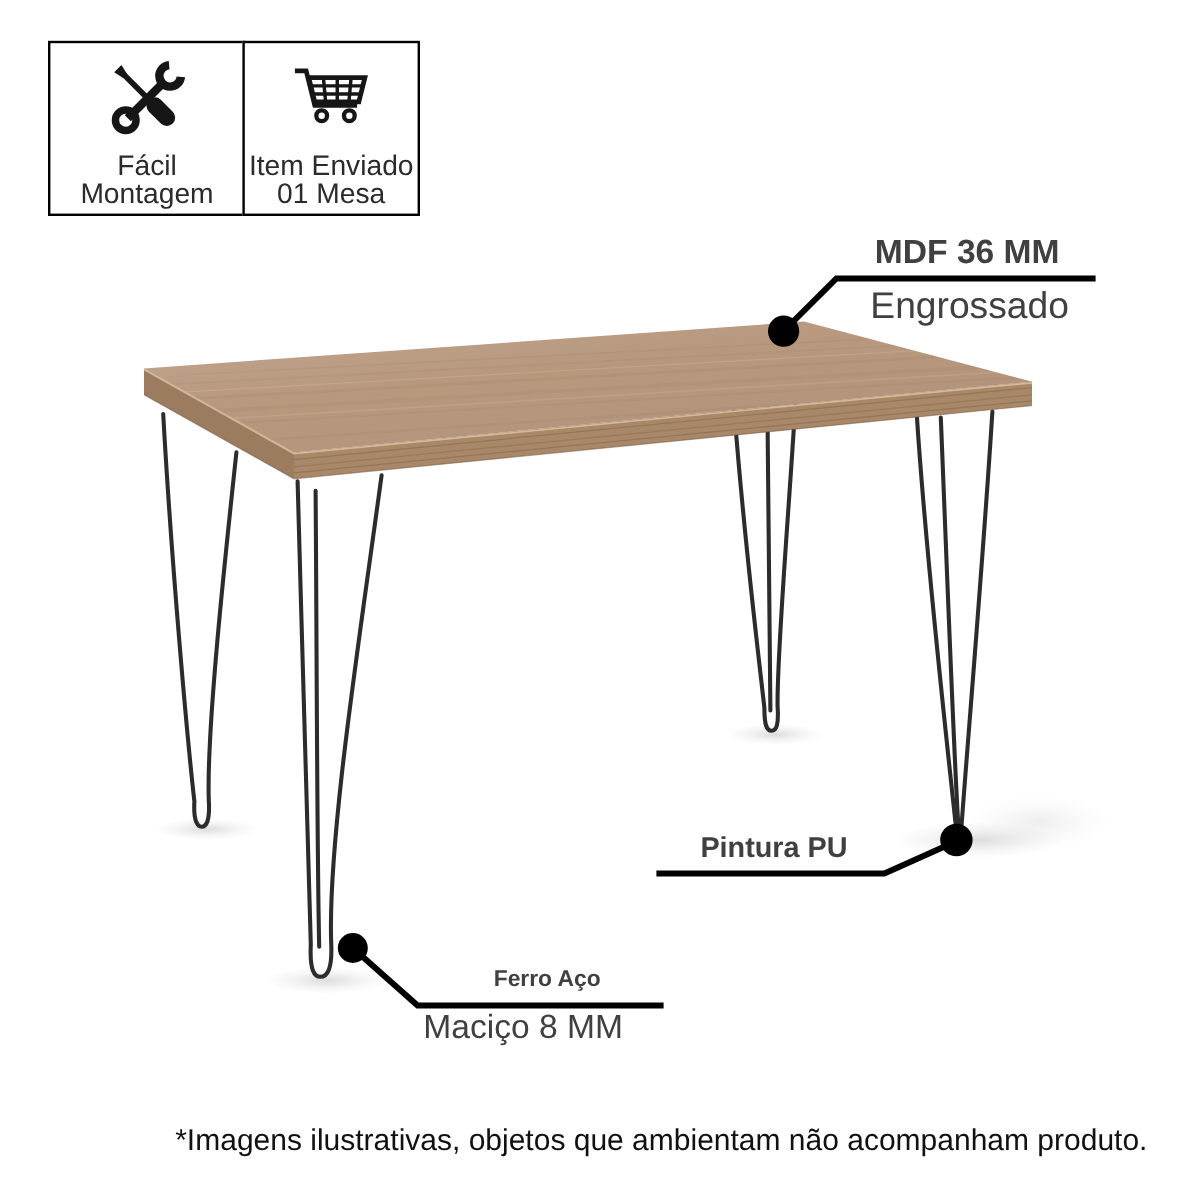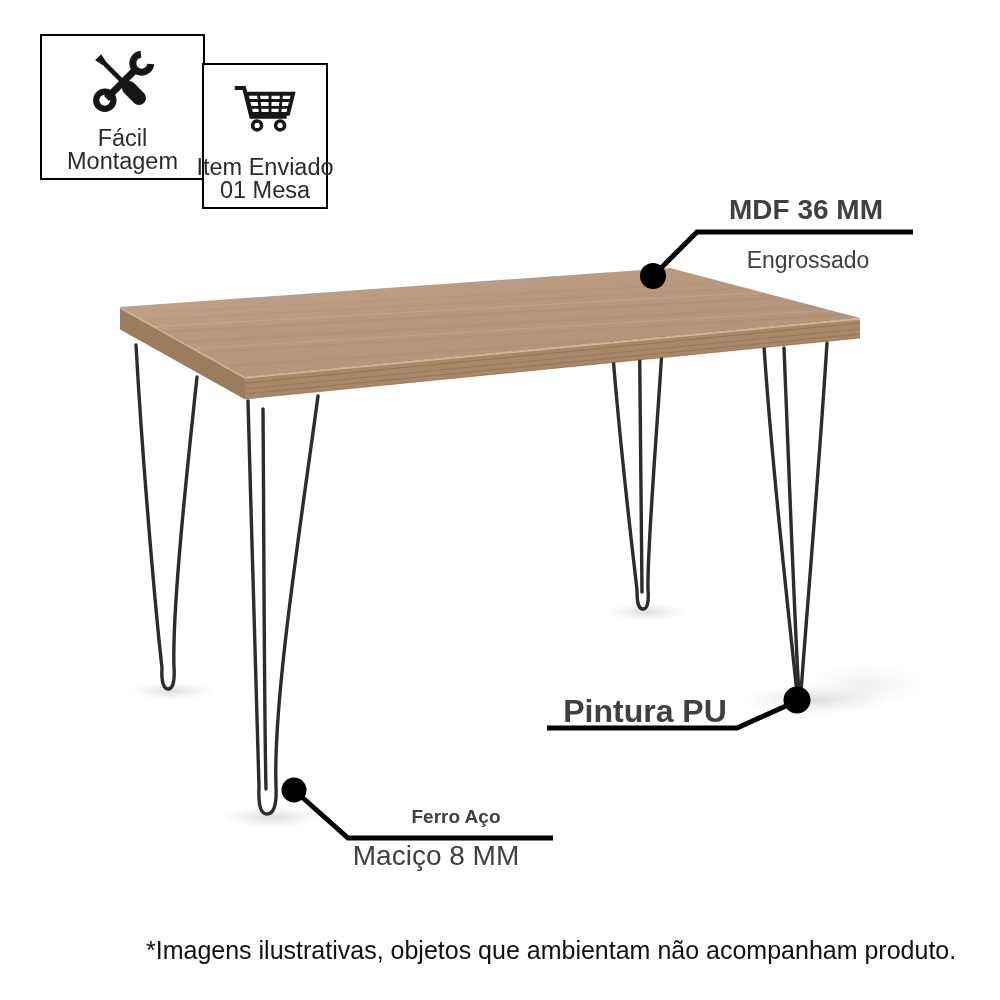--- a/index.html
+++ b/index.html
@@ -7,27 +7,27 @@
          font-family:"Liberation Sans", sans-serif;}
   #scene{position:absolute;left:0;top:0;}
 
   
   .badge{position:absolute;top:34px;height:146px;border:2px solid #000;box-sizing:border-box;
          display:flex;flex-direction:column;align-items:center;justify-content:flex-end;
          background:#fff;padding-bottom:5px;}
   .badge .icon-wrap{flex:1;display:flex;align-items:center;justify-content:center;width:100%;}
   .badge-label{font-size:23.5px;line-height:23px;color:#2b2b2b;text-align:center;white-space:nowrap;}
   #badge-1{left:40px;width:165px;}
-  #badge-2{left:202px;width:126px;margin-top:29px;}
+  #badge-2{left:202px;width:148px;}
 
   
   .callout{position:absolute;color:#404040;text-align:center;white-space:nowrap;}
   #mdf-title   {left:695px;top:194px;width:222px;font-size:28px;font-weight:bold;}
-  #mdf-sub     {left:695px;top:247px;width:226px;font-size:23px;}
-  #pintura-title{left:549px;top:693px;width:192px;font-size:32px;font-weight:bold;}
+  #mdf-sub     {left:695px;top:237px;width:226px;font-size:31px;}
+  #pintura-title{left:549px;top:693px;width:192px;font-size:24px;font-weight:bold;}
   #ferro-title {left:353px;top:806px;width:206px;font-size:19px;font-weight:bold;}
   #ferro-sub   {left:323px;top:840px;width:226px;font-size:28px;}
 
   
   #disclaimer{position:absolute;left:110px;top:936px;font-size:25px;line-height:29px;color:#111;margin-left:36px;}
 </style>
 </head>
 <body>
 
 <div id="stage">

